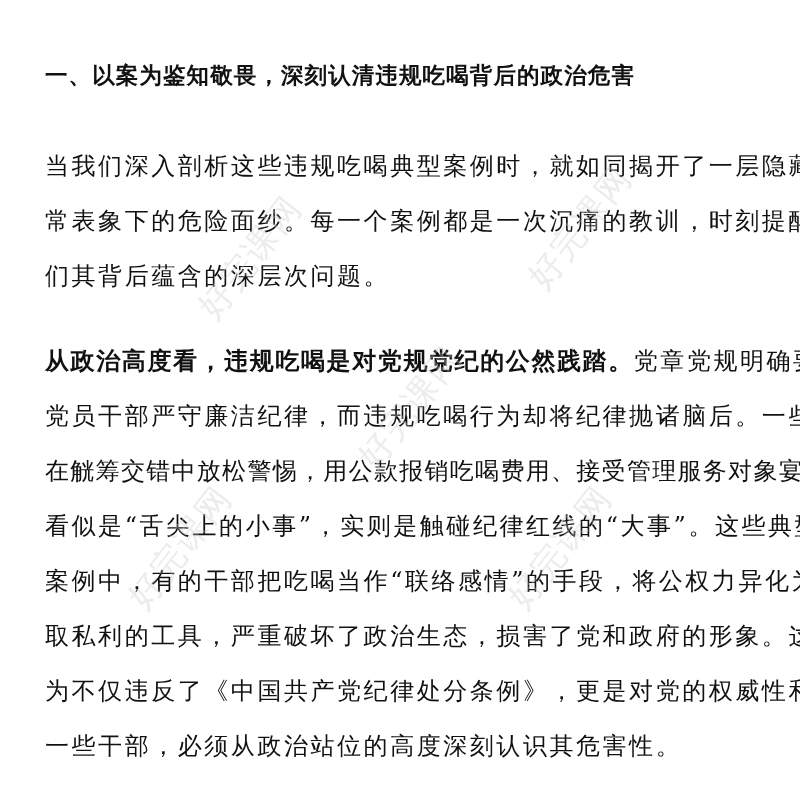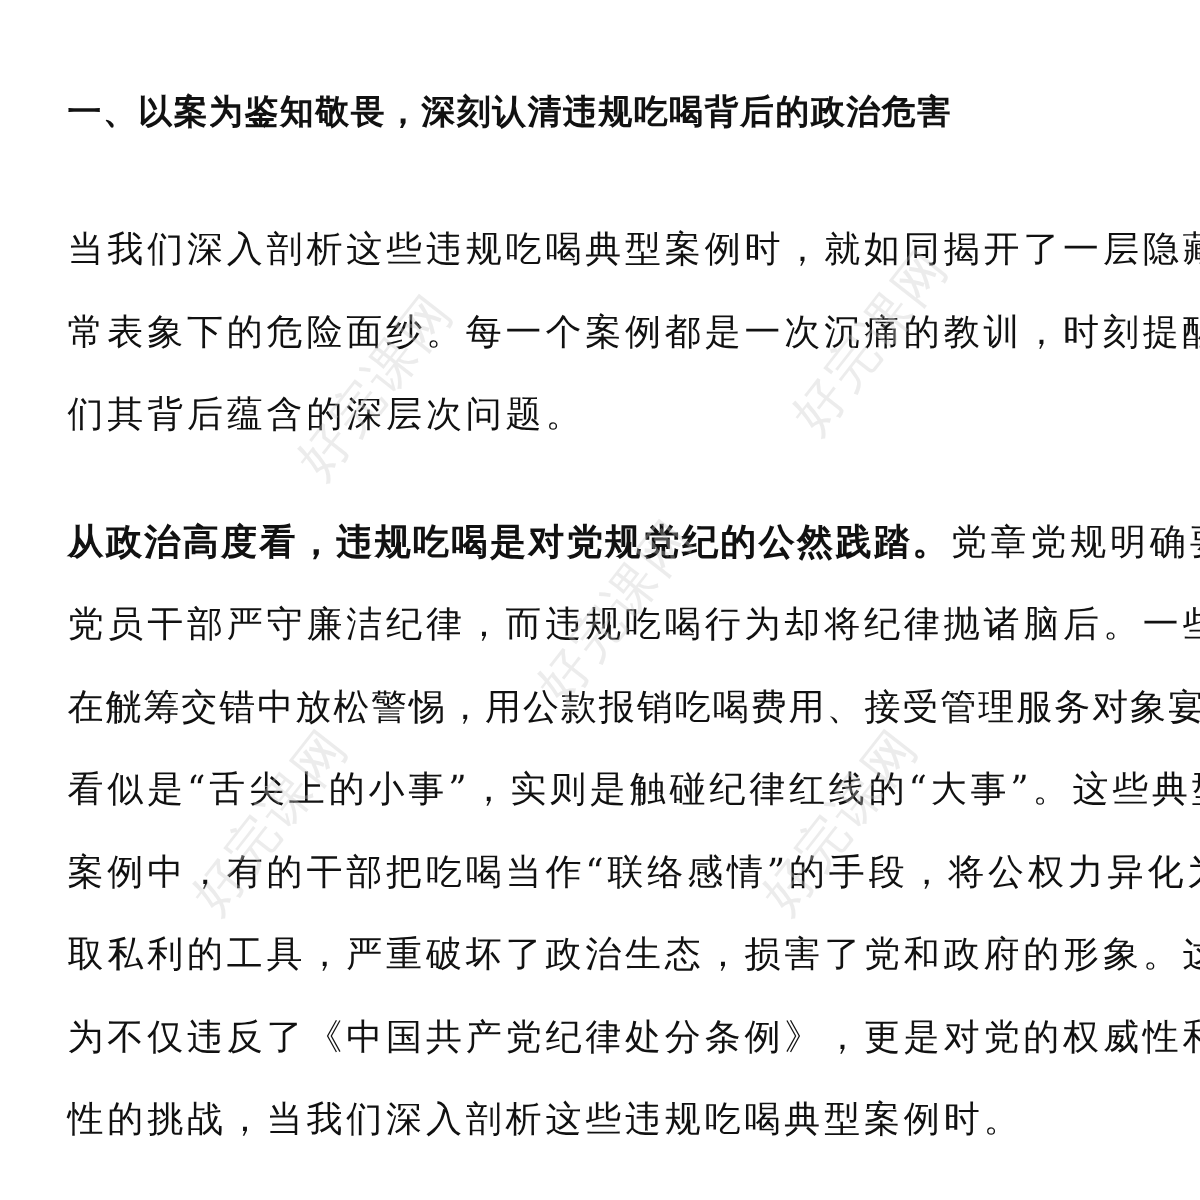--- a/index.html
+++ b/index.html
@@ -73,21 +73,21 @@
 
     <div class="line" style="top:344px;">
       <span class="bold">从政治高度看，违规吃喝是对党规党纪的公然践踏。</span><span>党章党规明确要求</span>
     </div>
     <div class="line" style="top:399px;">党员干部严守廉洁纪律，而违规吃喝行为却将纪律抛诸脑后。一些干部</div>
     <div class="line" style="top:454px;letter-spacing:1.3px;">在觥筹交错中放松警惕，用公款报销吃喝费用、接受管理服务对象宴请，</div>
     <div class="line" style="top:509px;">看似是“舌尖上的小事”，实则是触碰纪律红线的“大事”。这些典型</div>
     <div class="line" style="top:564px;">案例中，有的干部把吃喝当作“联络感情”的手段，将公权力异化为谋</div>
     <div class="line" style="top:619px;">取私利的工具，严重破坏了政治生态，损害了党和政府的形象。这种行</div>
     <div class="line" style="top:674px;">为不仅违反了《中国共产党纪律处分条例》，更是对党的权威性和严肃</div>
-    <div class="line" style="top:729px;">性的挑战，当我们深入剖析这些违规吃喝典型案例时。</div>
+    <div class="line" style="top:729px;">一些干部，必须从政治站位的高度深刻认识其危害性。</div>
   </div>
 
   <div class="watermark" style="left:170px; top:300px;">好完课网</div>
   <div class="watermark" style="left:500px; top:270px;">好完课网</div>
   <div class="watermark" style="left:330px; top:450px;">好完课网</div>
   <div class="watermark" style="left:100px; top:590px;">好完课网</div>
   <div class="watermark" style="left:480px; top:590px;">好完课网</div>
 </div>
 
 </body></html>

